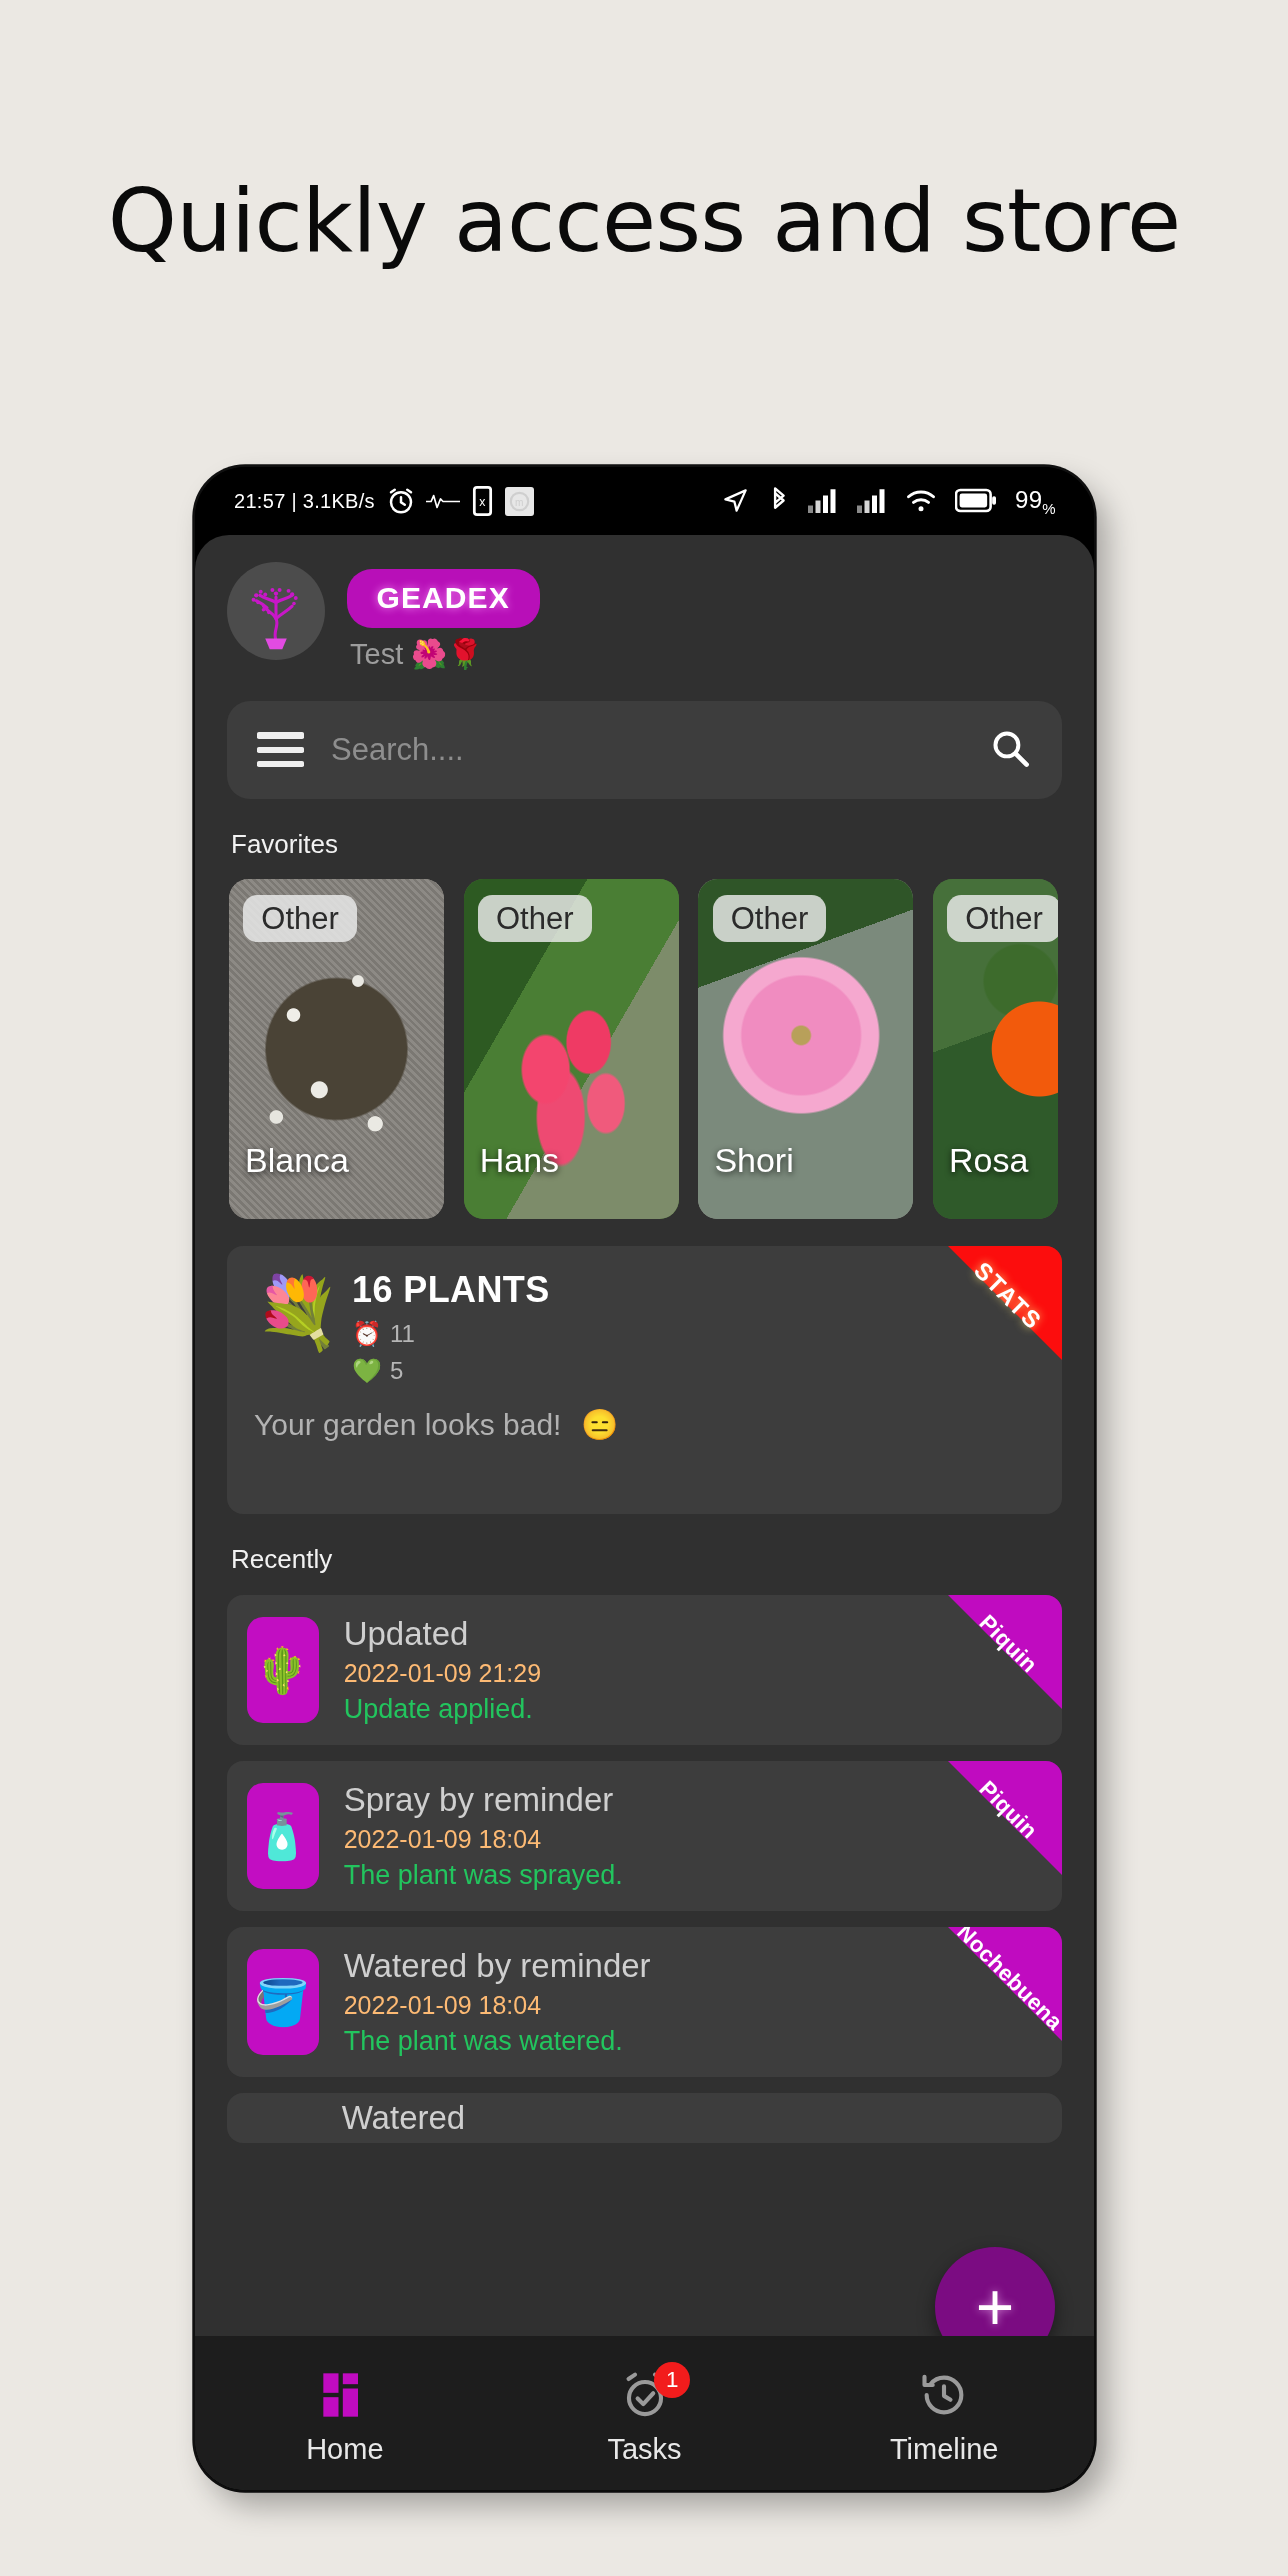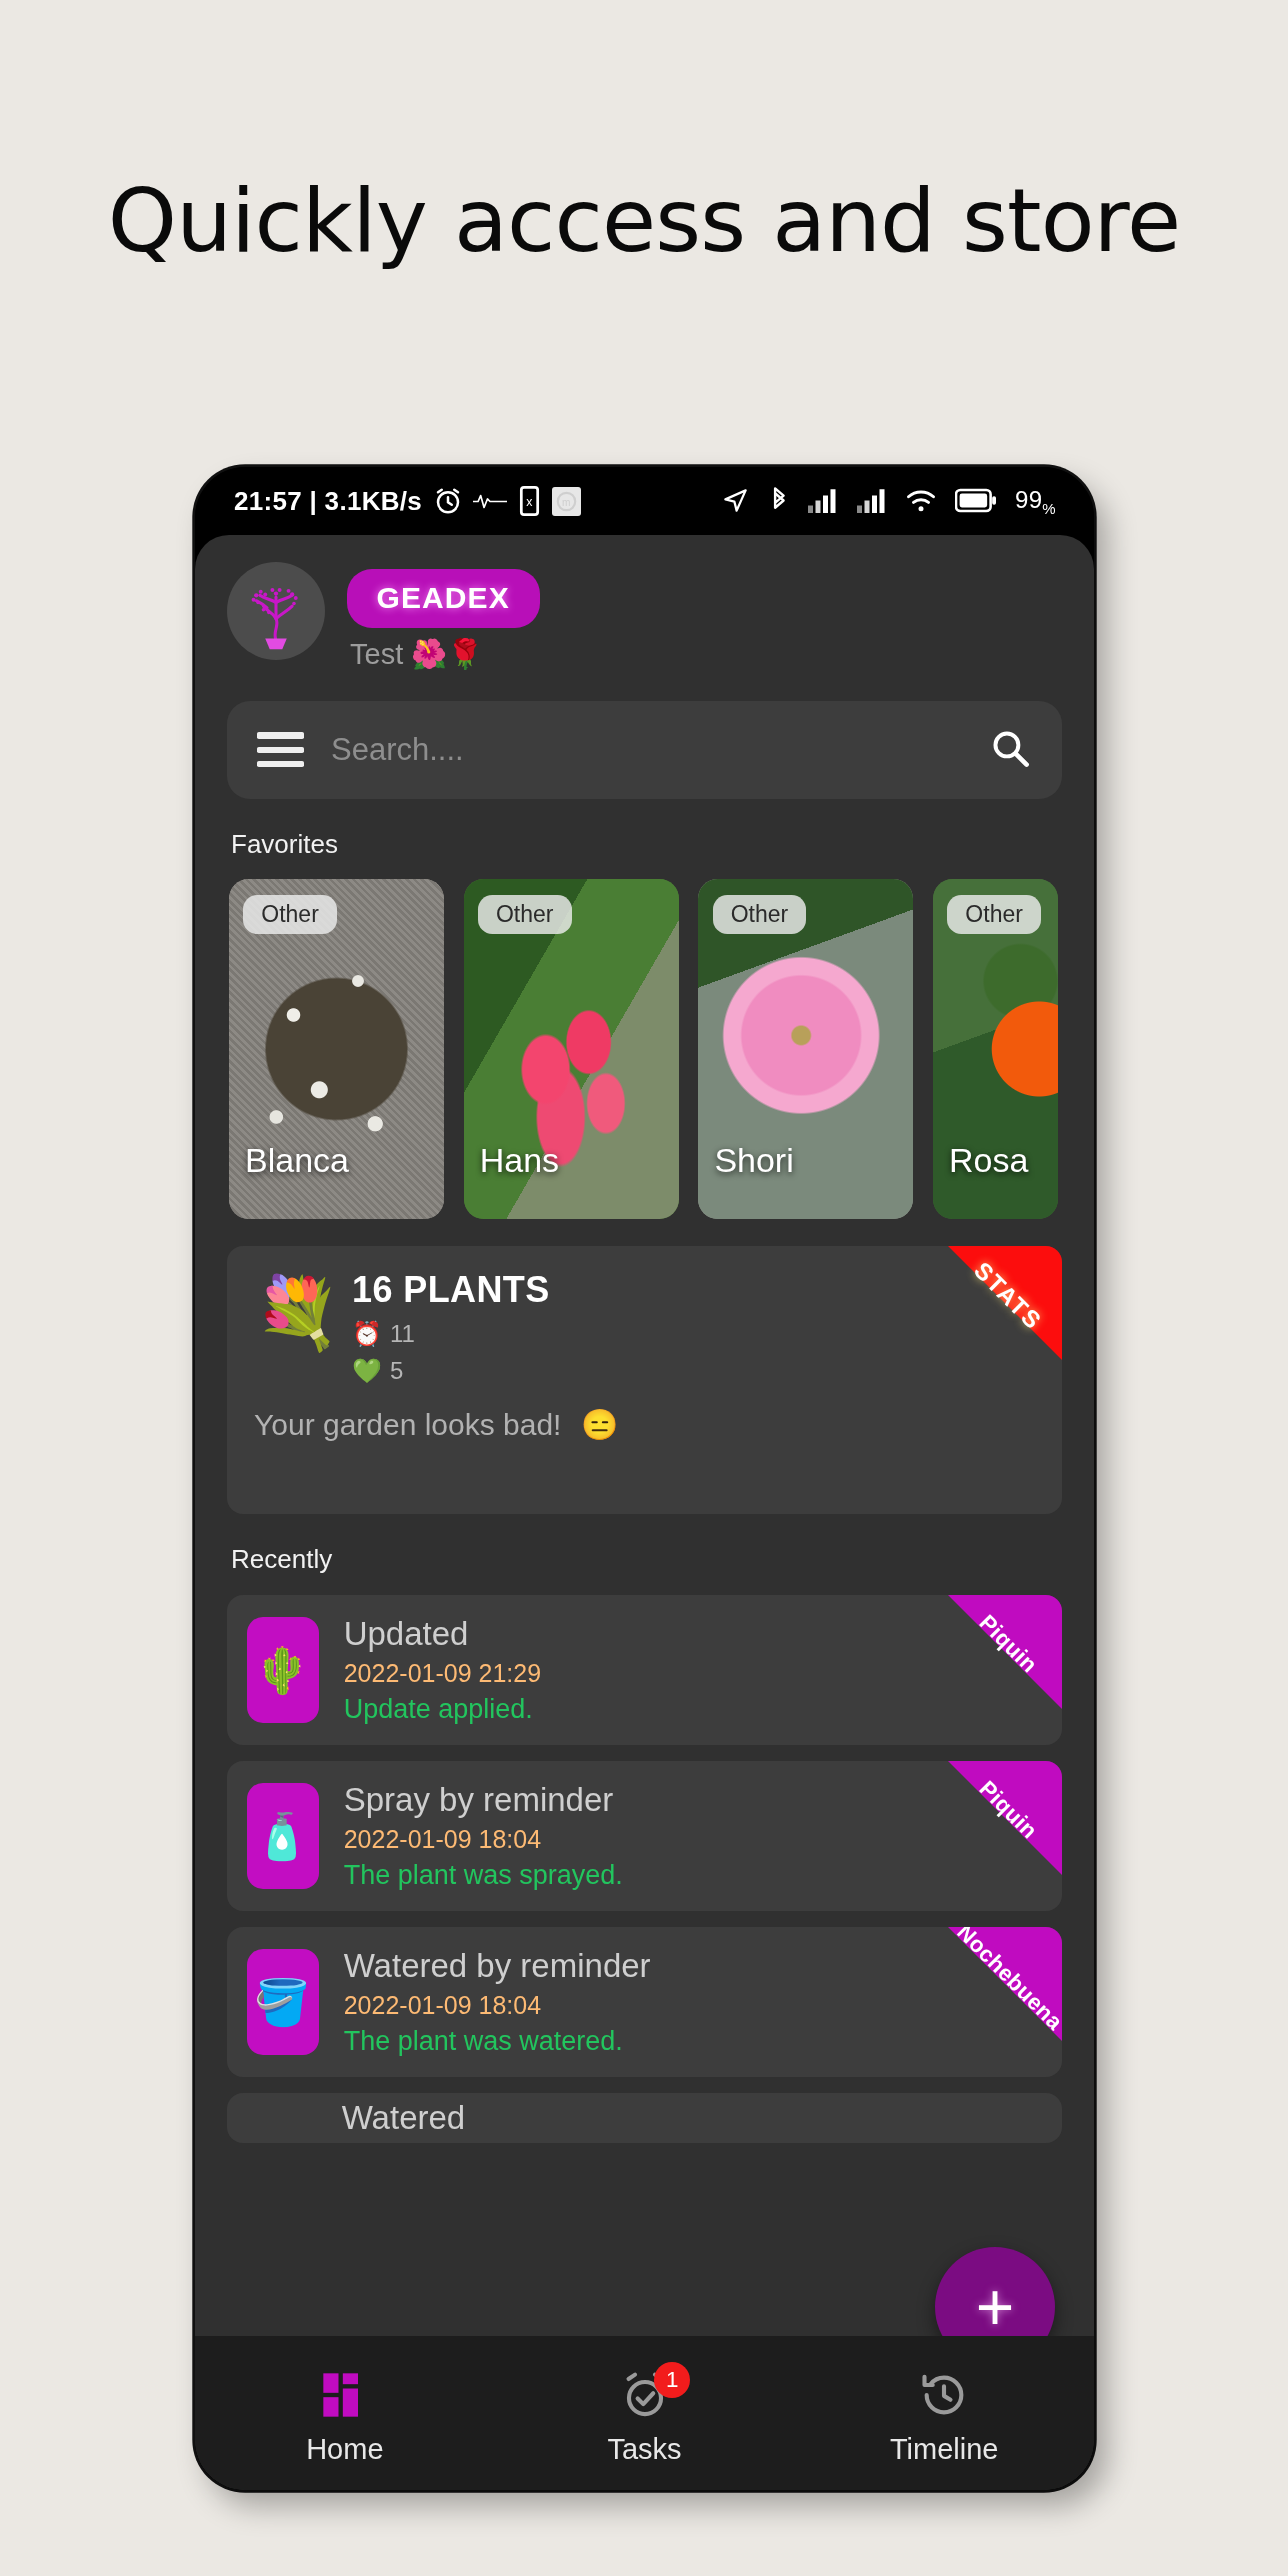--- a/index.html
+++ b/index.html
@@ -45,21 +45,21 @@
   .statusbar{
     height:68px; flex:0 0 68px;
     background:#000;
     color:#fff;
     display:flex; align-items:center;
     padding:0 38px 0 39px;
     font-size:26px;
     letter-spacing:0.3px;
   }
   .sb-left{ display:flex; align-items:center; gap:10.7px; }
-  .sb-clock{ font-size:26px; white-space:nowrap; font-weight:700; }
+  .sb-clock{ font-size:20px; white-space:nowrap; font-weight:400; }
   .sb-right{ margin-left:auto; display:flex; align-items:center; gap:19px; }
   .sb-ico{ display:inline-flex; align-items:center; justify-content:center; }
   .sb-batt-pct{ font-size:24px; }
   .sb-batt-pct sub{ font-size:15px; }
 
   
   .app{
     flex:1 1 auto;
     background:#303030;
     border-radius:34px 34px 0 0;
@@ -139,21 +139,21 @@
     flex:0 0 215px;
   }
   .fav-card.clip{ flex:0 0 125px; width:125px; }
   .fav-img{ position:absolute; inset:0; }
   .fav-badge{
     position:absolute; top:16px; left:14.3px;
     background:rgba(235,235,235,.82);
     color:#2b2b2b;
     border-radius:14.3px;
     padding:8px 18px;
-    font-size:23px;
+    font-size:31px;
     line-height:1;
     text-align:center;
   }
   .fav-name{
     position:absolute; left:16px; bottom:39px;
     color:#fff; font-size:34px;
     text-shadow:0 1.8px 6.3px rgba(0,0,0,.75);
     white-space:nowrap;
     margin-top:41px;
   }

